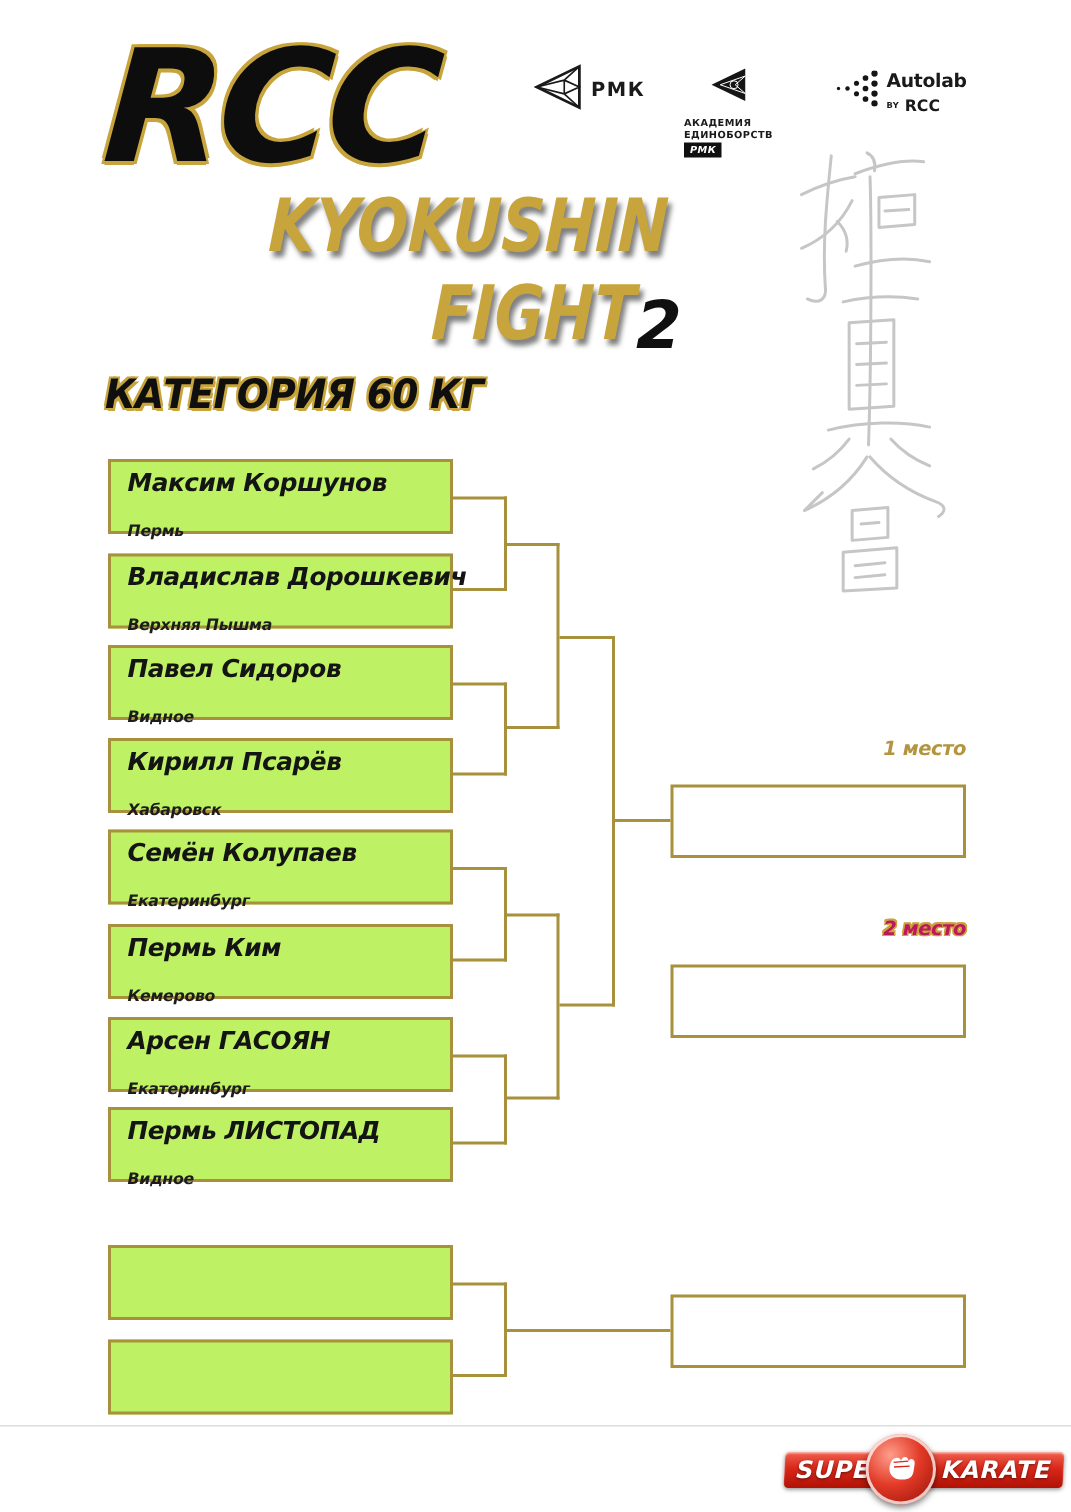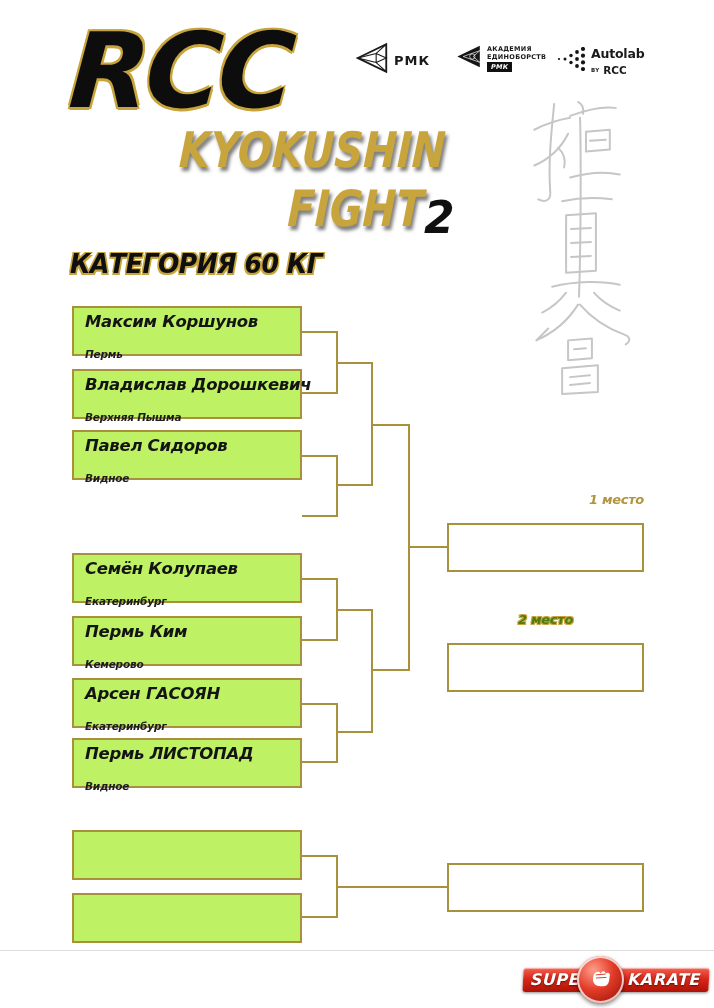--- a/index.html
+++ b/index.html
@@ -30,21 +30,21 @@
   .kyokushin{right:267px;top:122px;font-size:49px;transform:scaleX(0.82) skewX(-3deg);}
   .fight{right:289px;top:180px;font-size:50px;transform:scaleX(0.80) skewX(-3deg);}
   .fight-number{
     left:424px;top:192px;font-style:italic;font-weight:bold;font-size:44px;color:#101010;
   }
 
   
   .sponsor{display:flex;align-items:center;gap:5px;color:#1a1a1a;}
   .sponsor-rmk{left:356px;top:42px;}
   .rmk-label{font-size:13px;font-weight:bold;letter-spacing:1px;}
-  .sponsor-academy{left:456px;top:44px;}
+  .sponsor-academy{left:456px;top:44px;flex-direction:column;}
   .academy-text{font-size:6.5px;font-weight:bold;line-height:1.25;letter-spacing:0.3px;}
   .academy-badge{display:inline-block;background:#101010;color:#fff;font-size:6.5px;
     font-weight:bold;font-style:italic;padding:1px 4px;margin-top:1px;}
   .sponsor-autolab{left:556px;top:45px;justify-content:flex-end;}
   .autolab-text{line-height:1;}
   .autolab-name{font-size:12.5px;font-weight:bold;letter-spacing:-0.2px;}
   .autolab-sub{font-size:10.5px;font-weight:bold;line-height:1;}
   .autolab-by{font-size:5.5px;font-weight:bold;vertical-align:2px;letter-spacing:0.3px;}
 
   
@@ -78,24 +78,23 @@
   .place-box{
     left:447px;width:197px;height:49px;box-sizing:border-box;
     border:2px solid var(--gold);background:#fff;
   }
   .place-label{
     left:447px;width:197px;text-align:right;font-style:italic;font-weight:bold;font-size:13px;
     white-space:nowrap;letter-spacing:-0.3px;
   }
   .place-label.first{color:var(--gold-text);}
   .place-label.dark{
-    color:#4d7c0f;
+    color:#be185d;
     text-shadow:-1px -1px 0 var(--title-gold),1px -1px 0 var(--title-gold),
                 -1px 1px 0 var(--title-gold),1px 1px 0 var(--title-gold);
-    text-align:center;
   }
 
   
   .footer-divider{left:0;top:950px;width:714px;height:1px;background:#dddddd;}
   .sk-banner{
     left:523px;top:968px;width:186px;height:24px;border-radius:3px;
     background:linear-gradient(180deg,#f2604f 0%,#d8281a 45%,#b01205 100%);
     box-shadow:0 1px 3px rgba(0,0,0,0.45), inset 0 1px 1px rgba(255,255,255,0.55);
     transform:skewX(-3deg);
     display:flex;align-items:center;justify-content:space-between;
@@ -213,20 +212,24 @@
     <div class="fighter-city">Пермь</div>
   </div>
   <div class="abs fighter-box" style="top:369px">
     <div class="fighter-name">Владислав Дорошкевич</div>
     <div class="fighter-city">Верхняя Пышма</div>
   </div>
   <div class="abs fighter-box" style="top:430px">
     <div class="fighter-name">Павел Сидоров</div>
     <div class="fighter-city">Видное</div>
   </div>
+  <div class="abs fighter-box" style="top:492px">
+    <div class="fighter-name">Кирилл Псарёв</div>
+    <div class="fighter-city">Хабаровск</div>
+  </div>
   <div class="abs fighter-box" style="top:553px">
     <div class="fighter-name">Семён Колупаев</div>
     <div class="fighter-city">Екатеринбург</div>
   </div>
   <div class="abs fighter-box" style="top:616px">
     <div class="fighter-name">Пермь Ким</div>
     <div class="fighter-city">Кемерово</div>
   </div>
   <div class="abs fighter-box" style="top:678px">
     <div class="fighter-name">Арсен ГАСОЯН</div>

